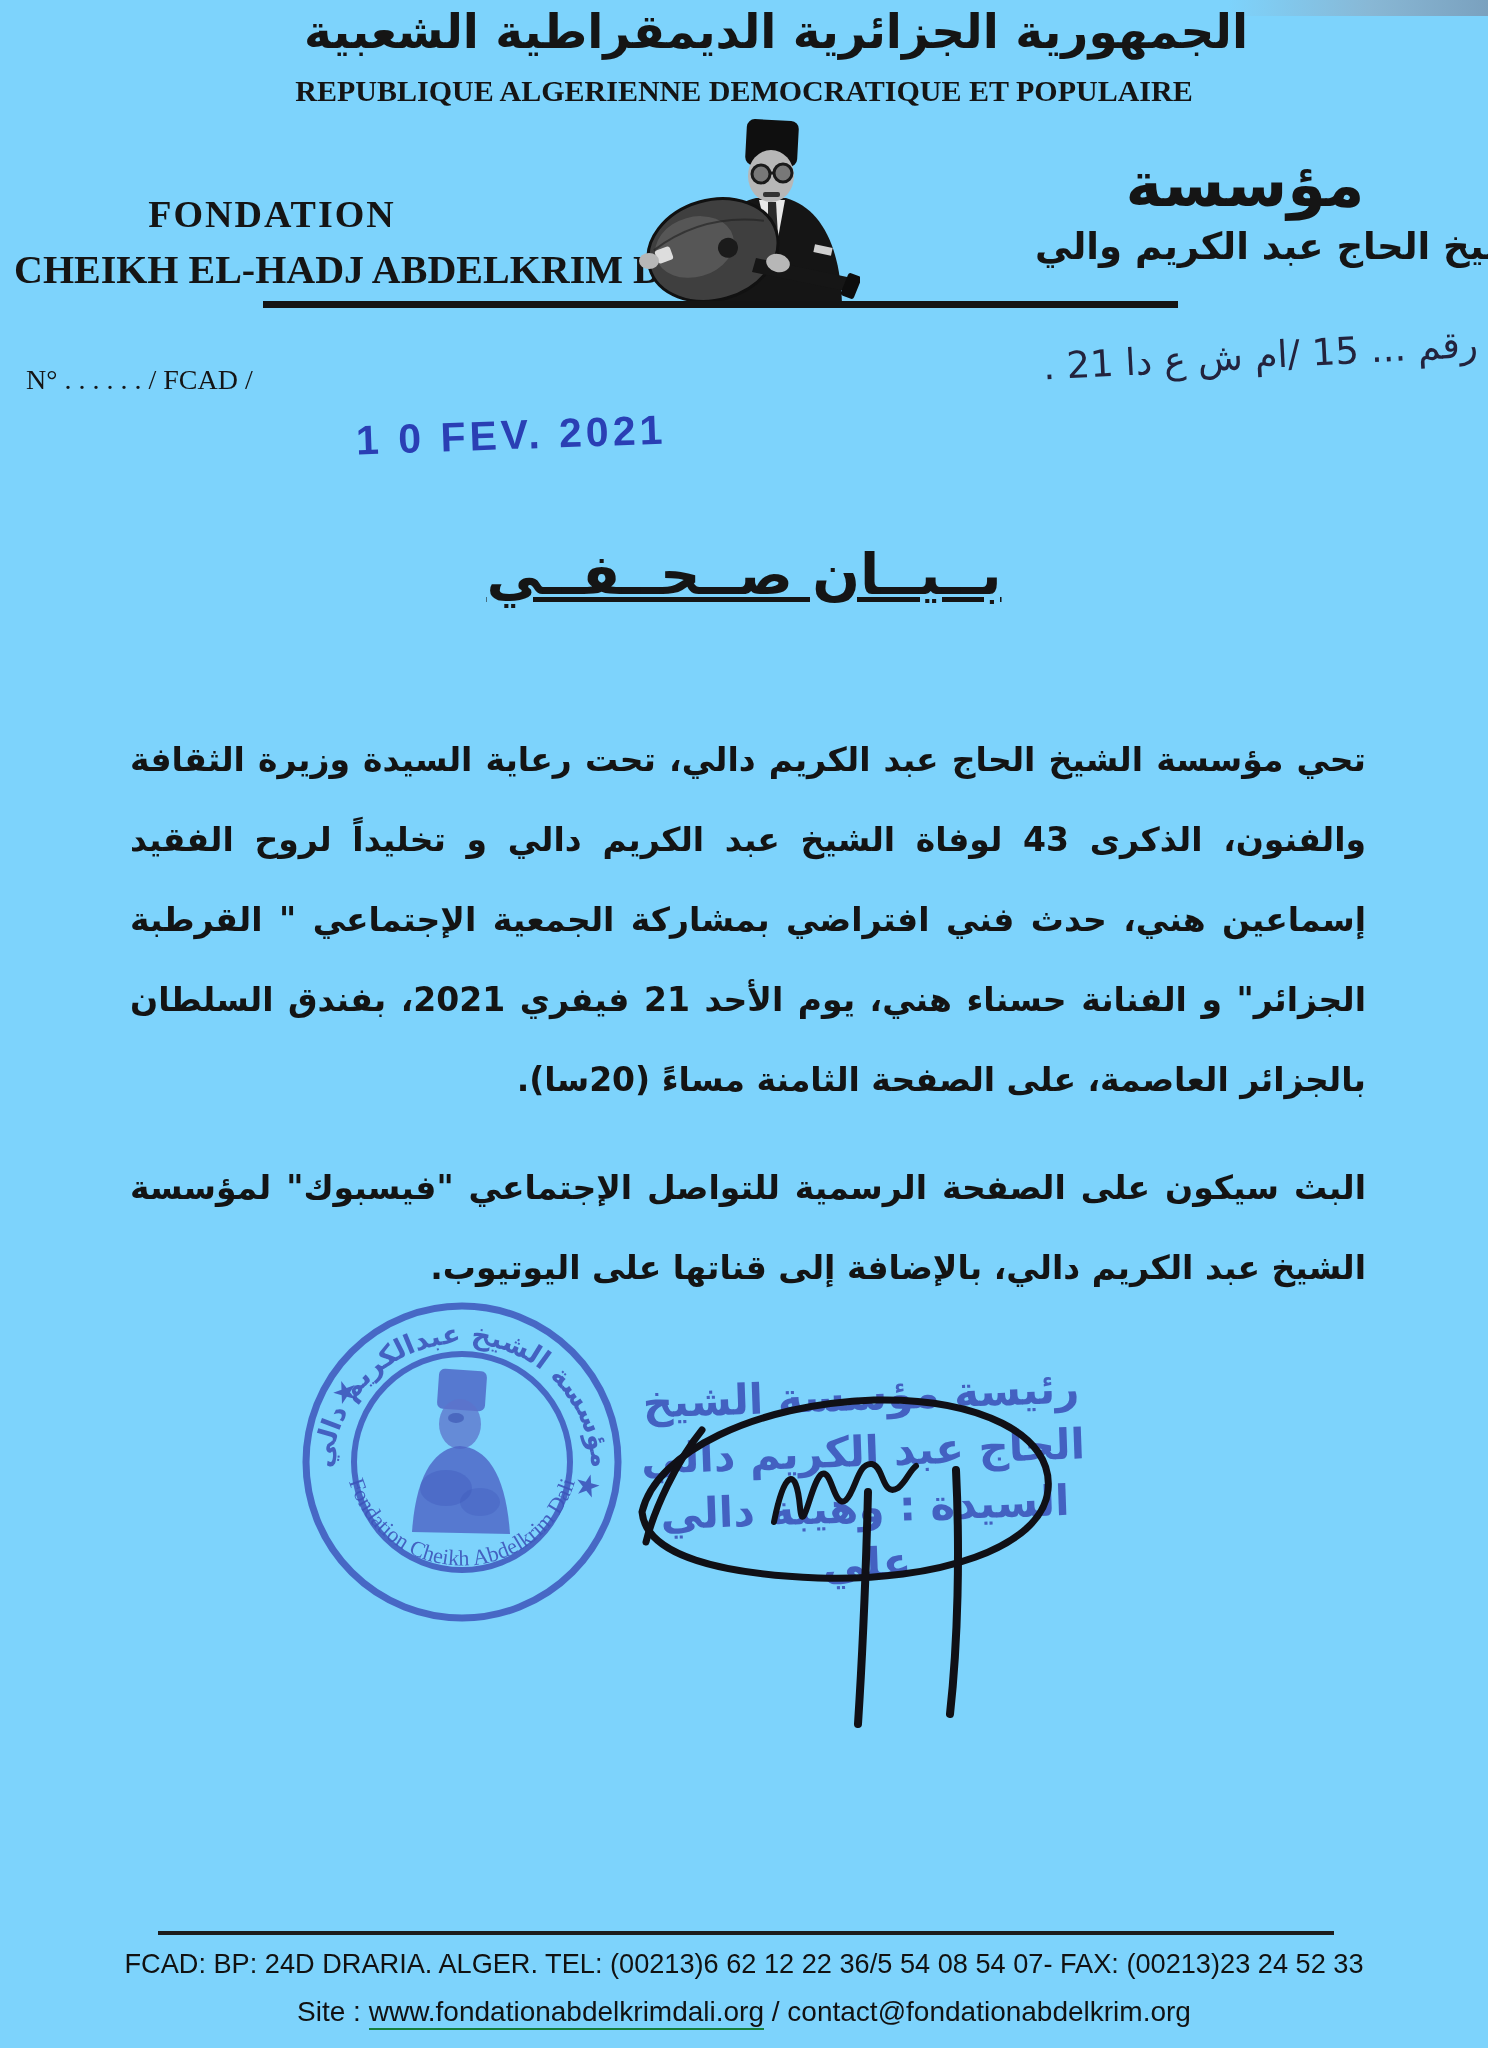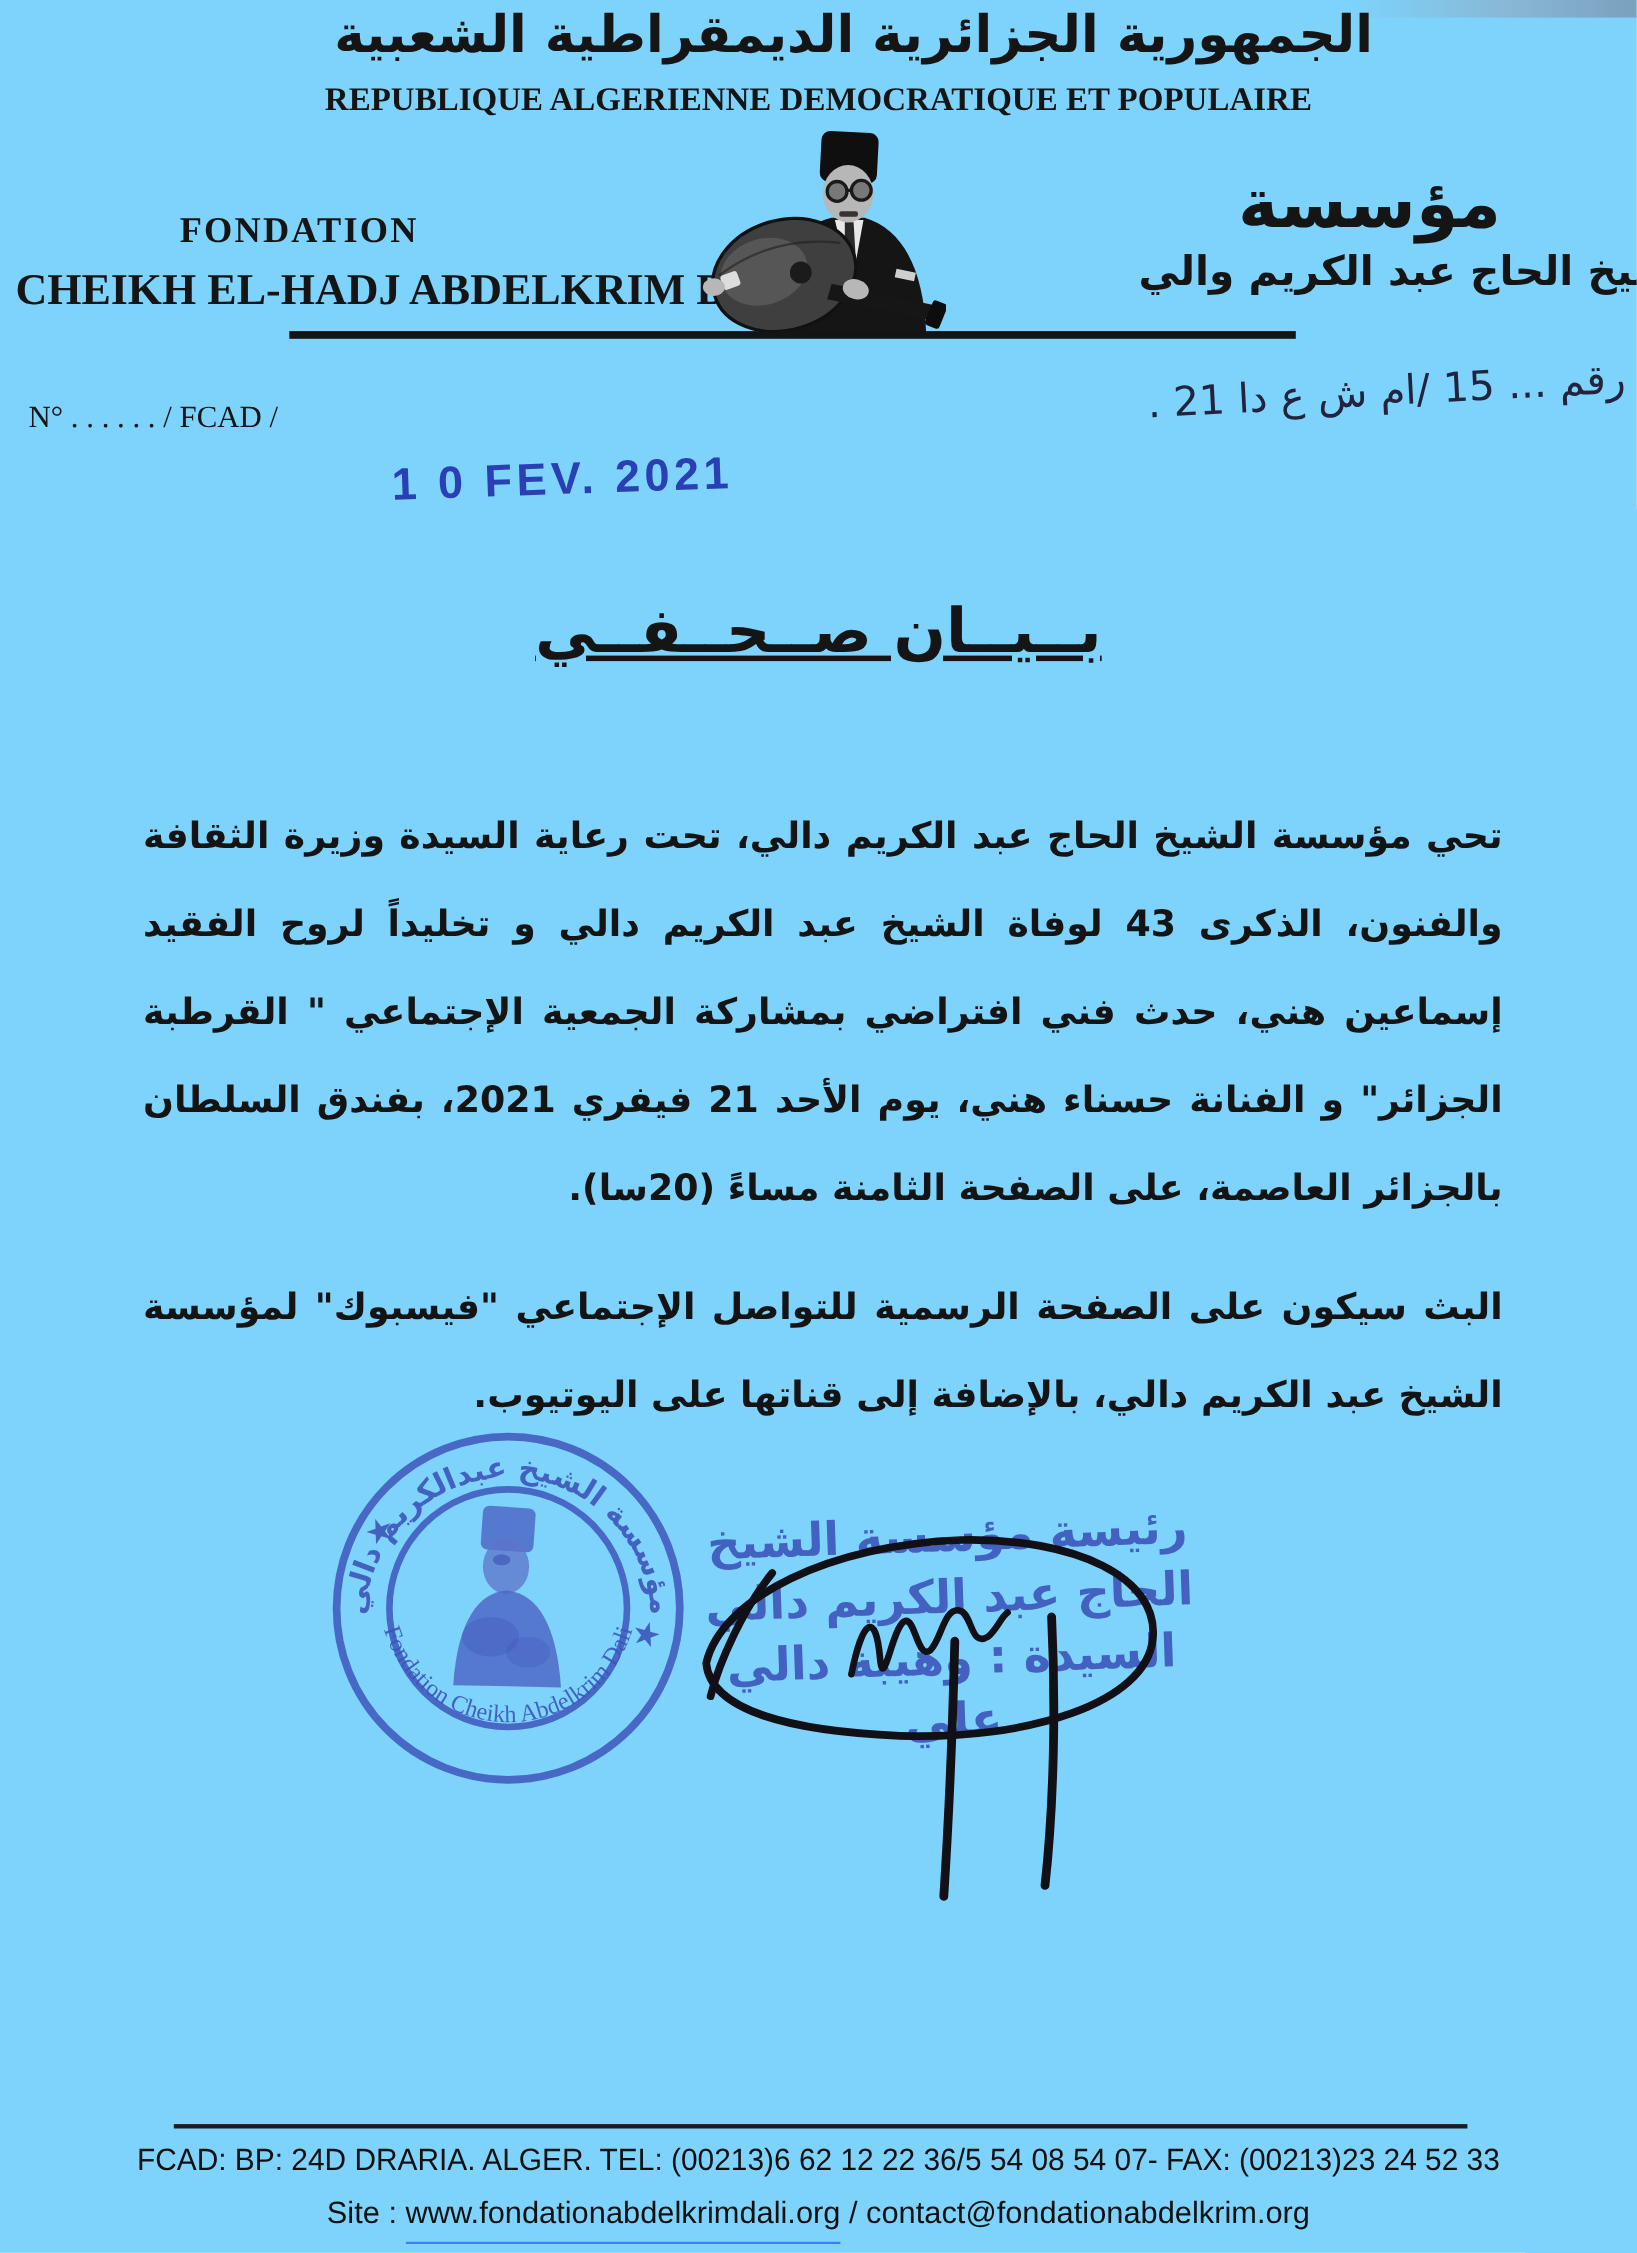--- a/index.html
+++ b/index.html
@@ -11,21 +11,21 @@
   .smudge{position:absolute;right:0;top:0;width:260px;height:16px;
     background:linear-gradient(90deg,transparent,rgba(150,150,165,.45) 55%,rgba(120,120,140,.55));
   }
   
   .rep-ar{position:absolute;top:4px;left:0;width:100%;text-align:center;
     font-size:47px;font-weight:bold;transform:translateX(32px);letter-spacing:0;}
   .rep-fr{position:absolute;top:74px;left:0;width:100%;text-align:center;
     font-family:"Liberation Serif",serif;font-size:30px;font-weight:bold;}
   .fondation{position:absolute;left:14px;top:192px;width:516px;text-align:center;
     font-family:"Liberation Serif",serif;font-weight:bold;}
-  .fondation .l1{font-size:33px;letter-spacing:2px;}
+  .fondation .l1{font-size:38px;letter-spacing:2px;}
   .fondation .l2{font-size:40px;margin-top:10px;white-space:nowrap;}
   .ar-right{position:absolute;left:1035px;top:152px;width:420px;text-align:center;font-weight:bold;}
   .ar-right .l1{font-size:62px;line-height:1.05;}
   .ar-right .l2{font-size:37px;margin-top:8px;white-space:nowrap;}
   .photo{position:absolute;left:628px;top:112px;}
   .header-rule{position:absolute;left:263px;top:301px;width:915px;height:7px;background:#141414;}
   
   .ref-number{position:absolute;left:26px;top:364px;font-family:"Liberation Serif",serif;font-size:28px;}
   .handwritten{position:absolute;left:1048px;top:334px;width:430px;direction:rtl;text-align:left;
     font-size:37px;color:#23233d;transform:rotate(-3deg);white-space:nowrap;}
@@ -47,21 +47,21 @@
   .stamp{position:absolute;left:296px;top:1296px;}
   .sig-text{position:absolute;left:638px;top:1368px;width:452px;direction:rtl;text-align:center;
     font-weight:bold;color:#3d55bb;font-size:42px;line-height:56px;transform:rotate(-2deg);opacity:.9;}
   .sig-scribble{position:absolute;left:606px;top:1342px;}
   
   .footer-rule{position:absolute;left:158px;top:1931px;width:1176px;height:4px;background:#1d1d1d;}
   .footer-1{position:absolute;top:1948px;left:0;width:100%;text-align:center;
     font-size:28px;color:#111;font-family:"Liberation Sans",sans-serif;transform:scaleX(.97);}
   .footer-2{position:absolute;top:1996px;left:0;width:100%;text-align:center;
     font-size:28px;color:#111;font-family:"Liberation Sans",sans-serif;}
-  .footer-2 .url{border-bottom:2px solid #3b82f6;padding-bottom:11px;}
+  .footer-2 .url{border-bottom:2px solid #15803d;padding-bottom:1px;}
 </style>
 </head>
 <body>
 
 <div class="page">
 
   <div class="smudge"></div>
 
   <div class="rep-ar">الجمهورية الجزائرية الديمقراطية الشعبية</div>
   <div class="rep-fr">REPUBLIQUE ALGERIENNE DEMOCRATIQUE ET POPULAIRE</div>

